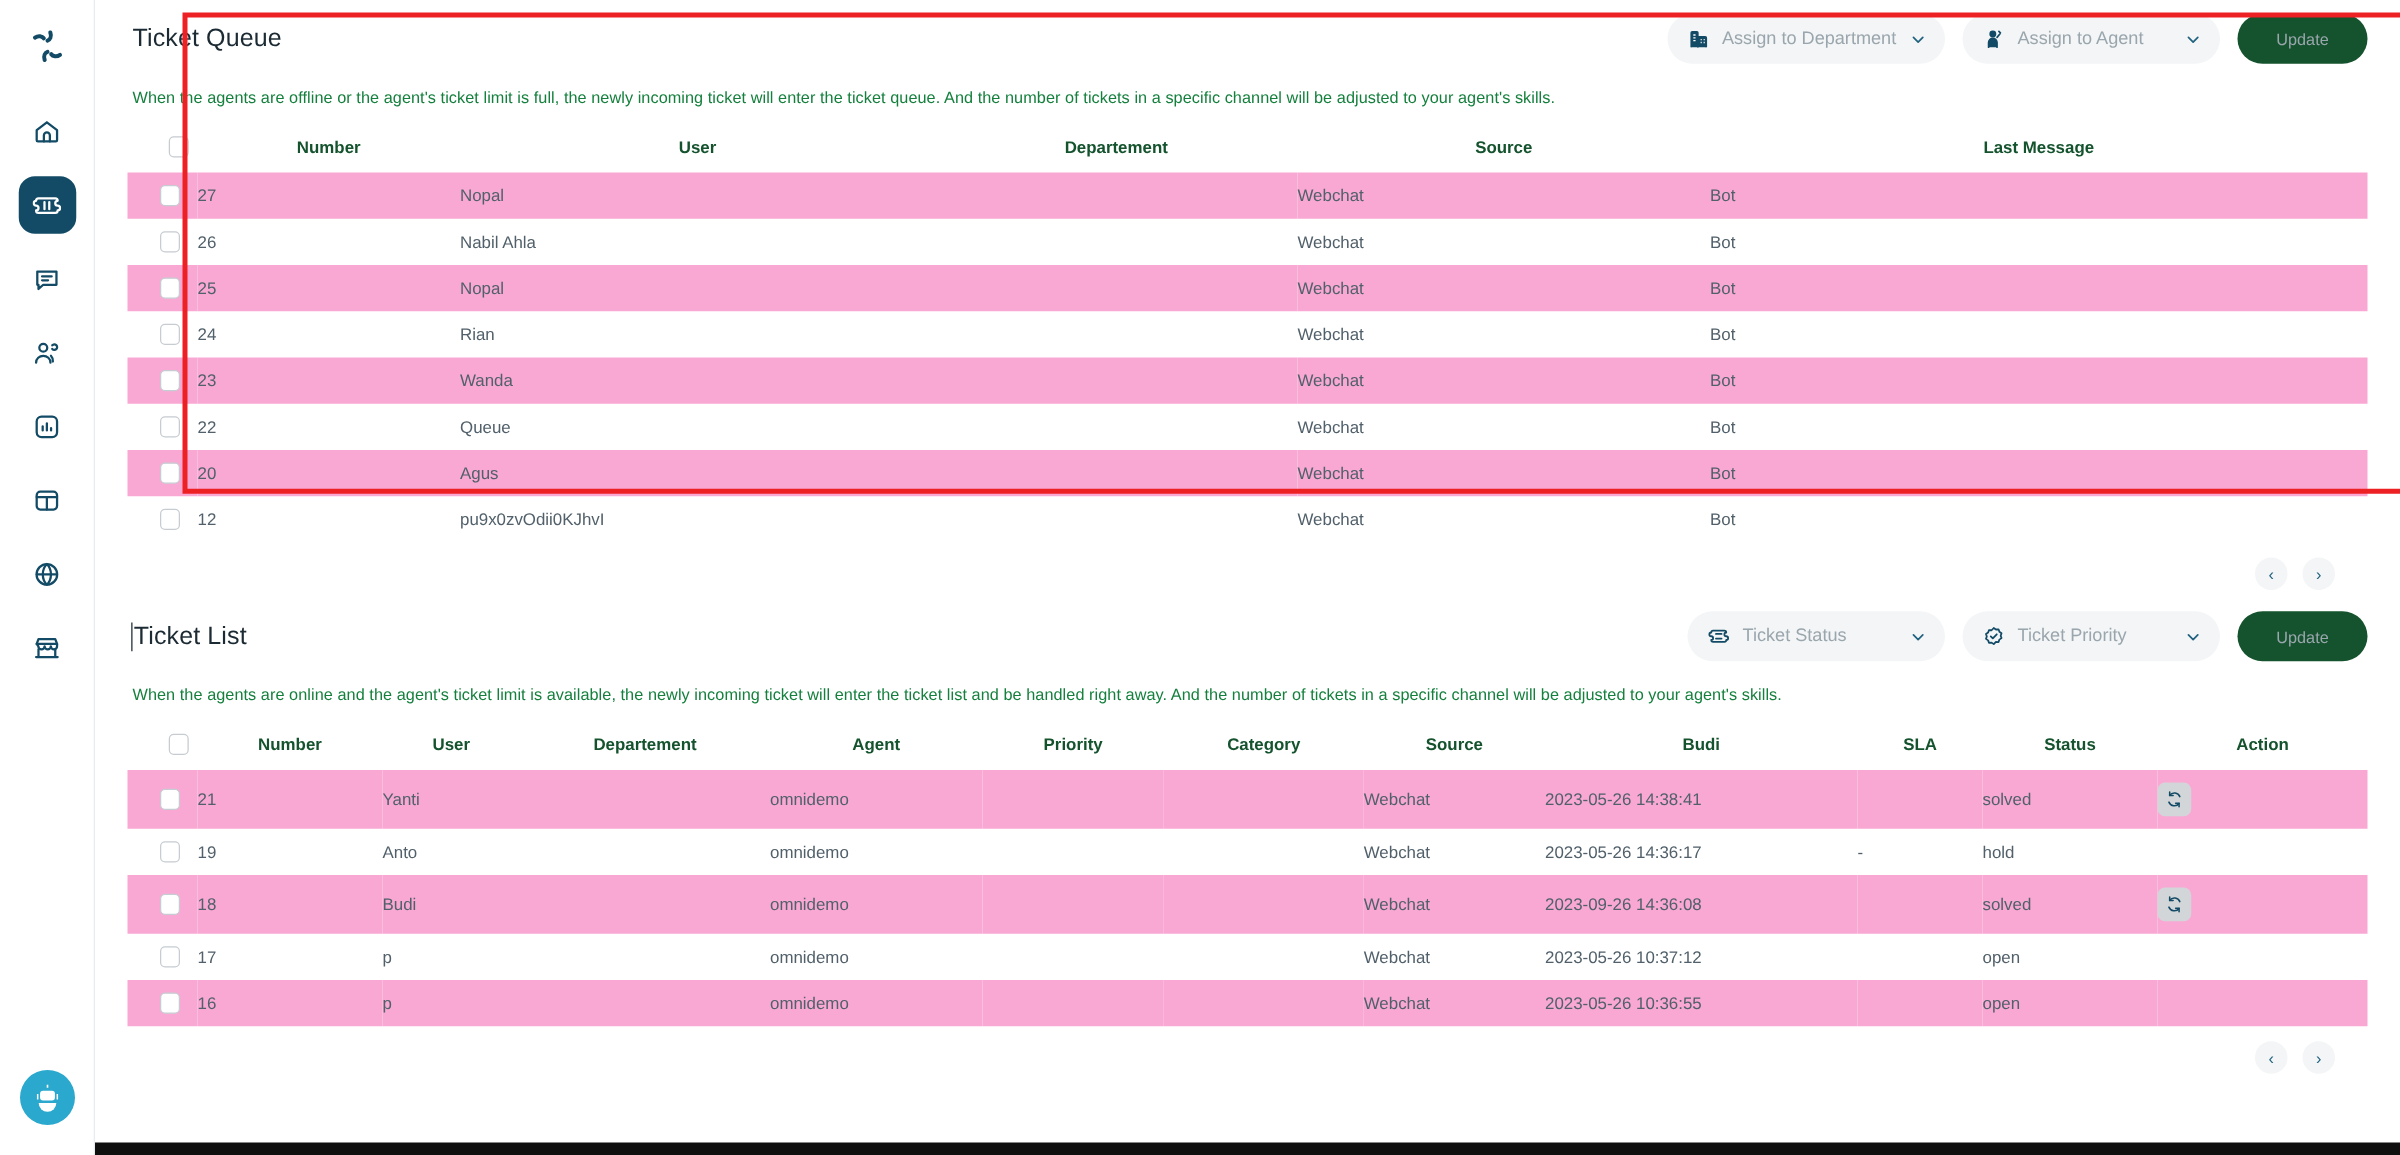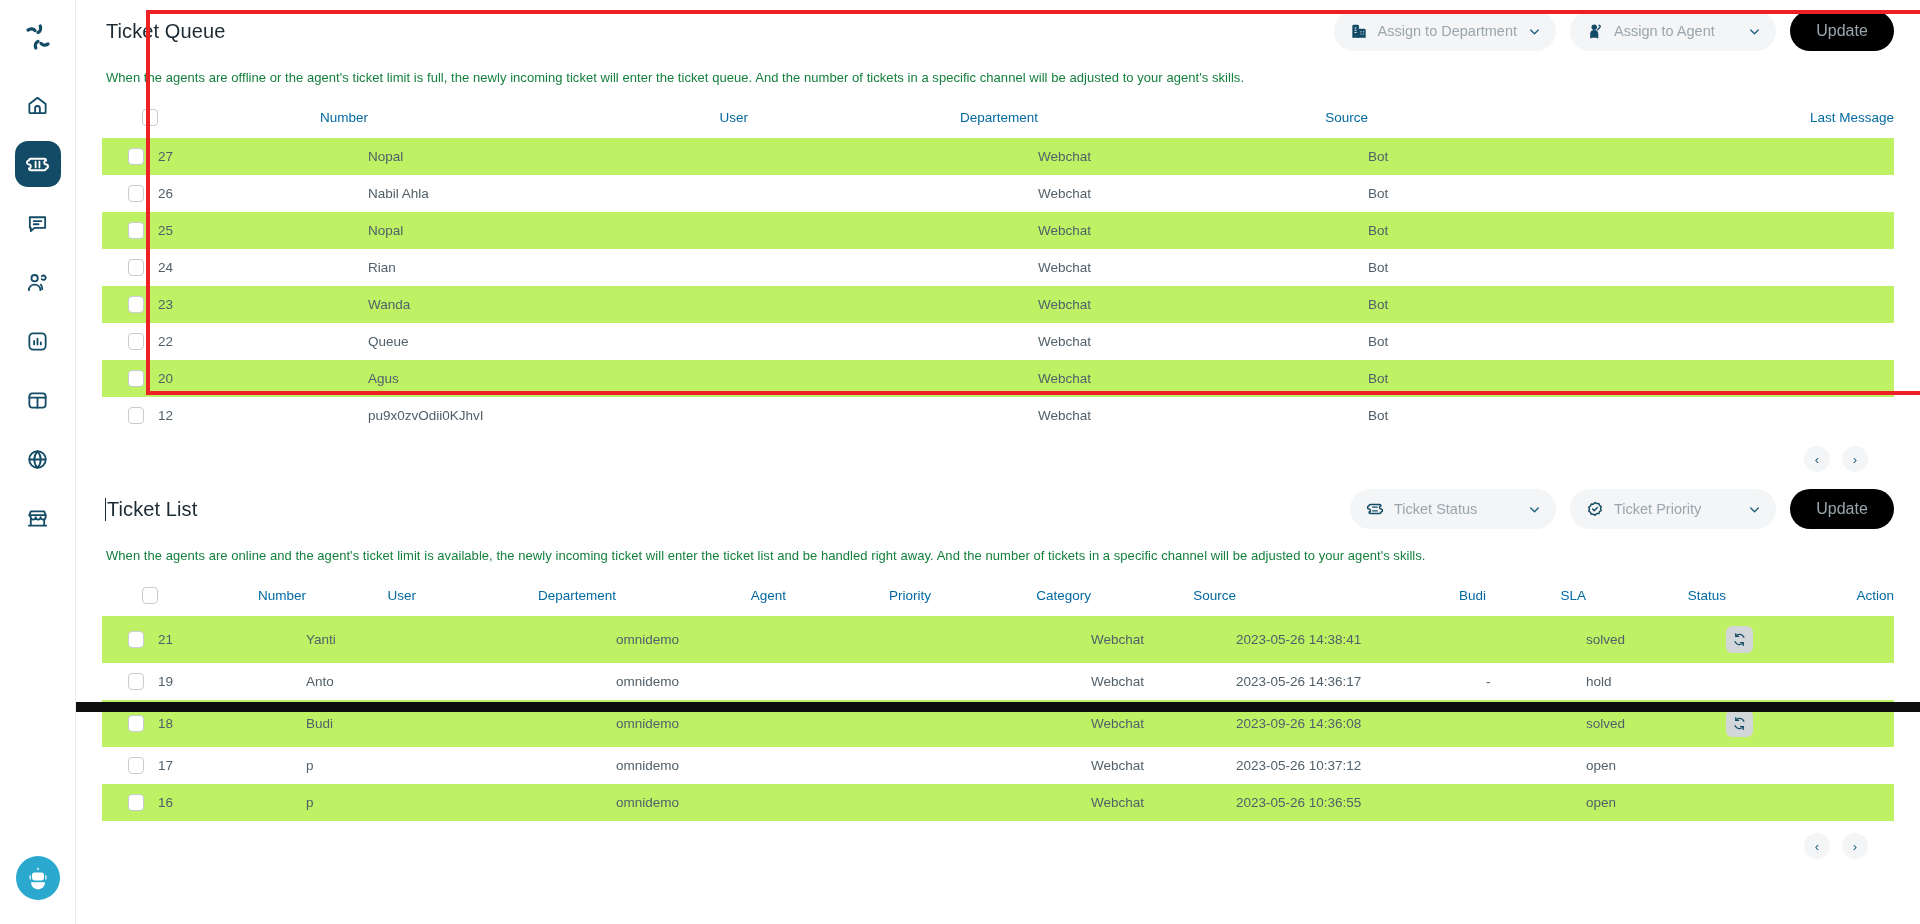--- a/index.html
+++ b/index.html
@@ -3,21 +3,21 @@
 <meta charset="utf-8">
 <style>
   * { box-sizing: border-box; margin: 0; padding: 0; }
   html, body {
     width: 1920px; height: 924px;
     overflow: hidden;
     background: #ffffff;
     font-family: "Liberation Sans", sans-serif;
     color: #123c53;
   }
-  .app { display: flex; width: 1920px; height: 712px; position: relative; }
+  .app { display: flex; width: 1920px; height: 924px; position: relative; }
 
   
   .sidebar {
     width: 76px; min-width: 76px; height: 924px;
     background: #ffffff;
     border-right: 1px solid #e8ecef;
     display: flex; flex-direction: column; align-items: center;
     padding-top: 14px;
     position: relative;
     z-index: 5;
@@ -88,48 +88,48 @@
   }
   .select-pill .pill-label {
     font-size: 14.5px; color: #9aa6ad; white-space: nowrap;
     flex: 1;
   }
   .select-pill .chev { color: #20627f; display: flex; }
   .select-pill svg.lead { flex: 0 0 auto; }
 
   .btn-update {
     height: 40px; width: 104px;
-    background: #000000;
+    background: #14532d;
     border-radius: 20px; border: none;
-    color: #9aa6ad; font-size: 16px;
+    color: #9aa6ad; font-size: 13px;
     font-family: "Liberation Sans", sans-serif;
     cursor: pointer;
   }
 
   .sec-desc {
     font-size: 13px; color: #15803d;
     padding: 8px 4px 0 4px;
     letter-spacing: .05px;
   }
 
   
   table { width: 100%; border-collapse: collapse; margin-top: 14px; }
   thead th {
-    font-size: 13.5px; font-weight: 400; color: #0369a1;
-    text-align: right;
+    font-size: 13.5px; font-weight: 700; color: #14532d;
+    text-align: center;
     padding: 10px 0 12px 0;
     white-space: nowrap;
   }
   tbody td {
     font-size: 13.5px; color: #51606a;
     padding: 10px 0;
     height: 31px;
     white-space: nowrap;
   }
-  tbody tr.odd { background: #bef264; }
+  tbody tr.odd { background: #f9a8d4; }
   .cb {
     width: 16px; height: 17px;
     border: 1.4px solid #c6ccd1;
     border-radius: 4px;
     background: #fff;
     display: inline-block;
     cursor: pointer;
     vertical-align: middle;
   }
   th.col-cb, td.col-cb { width: 56px; padding-left: 26px; }

